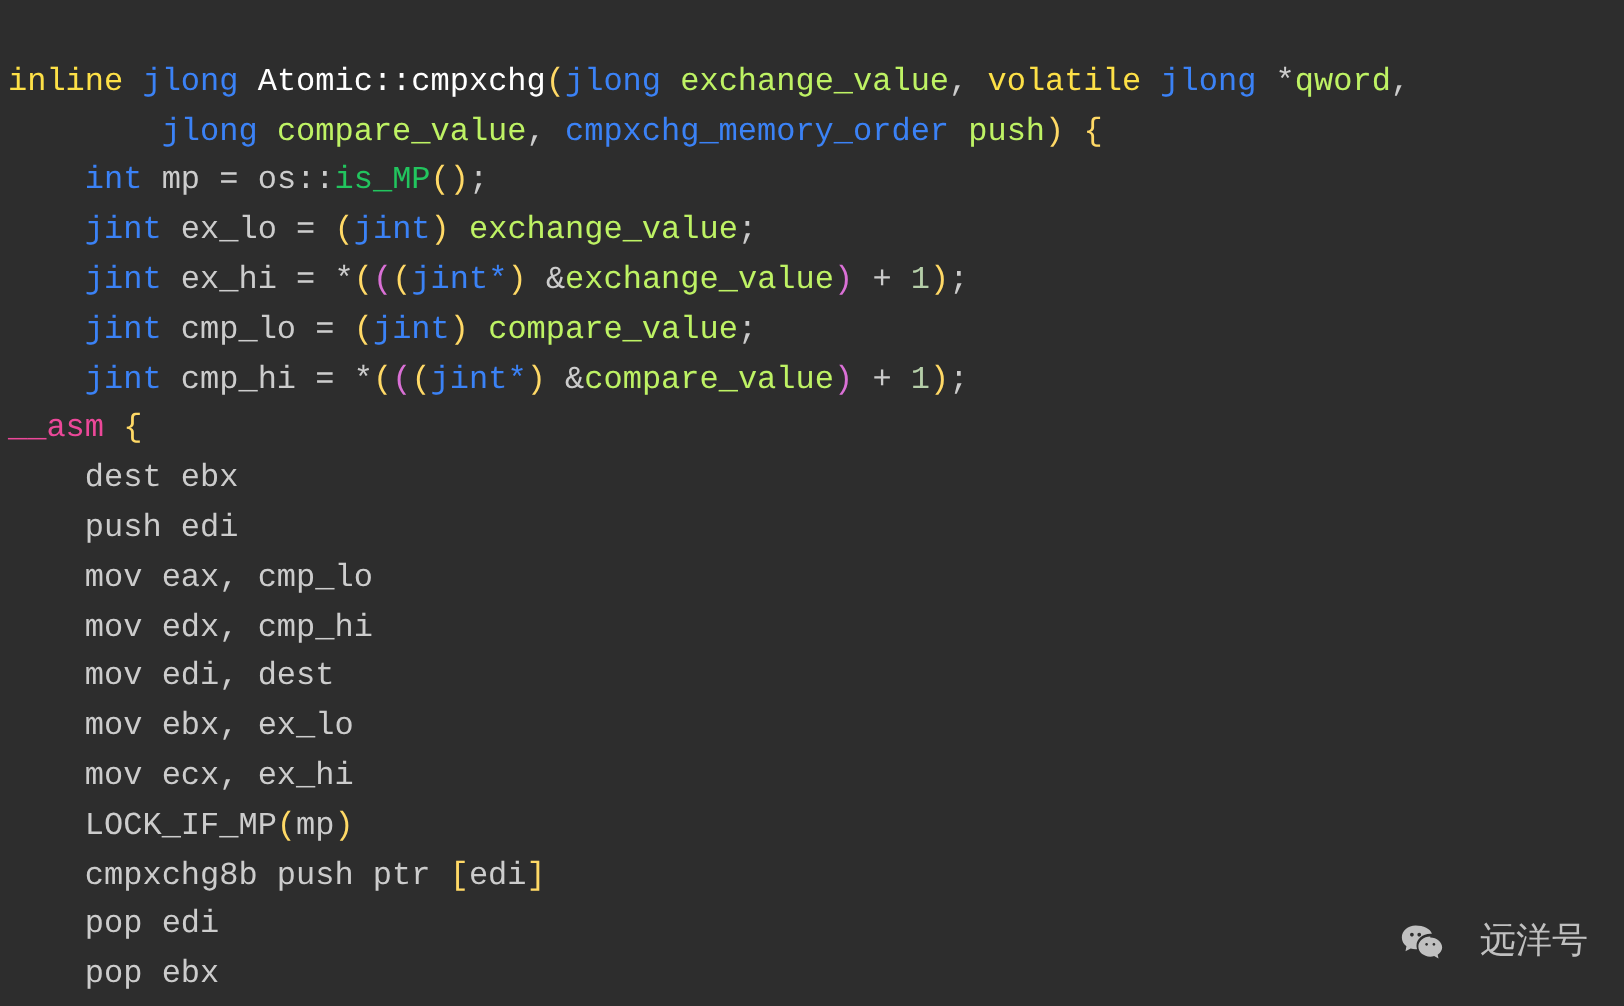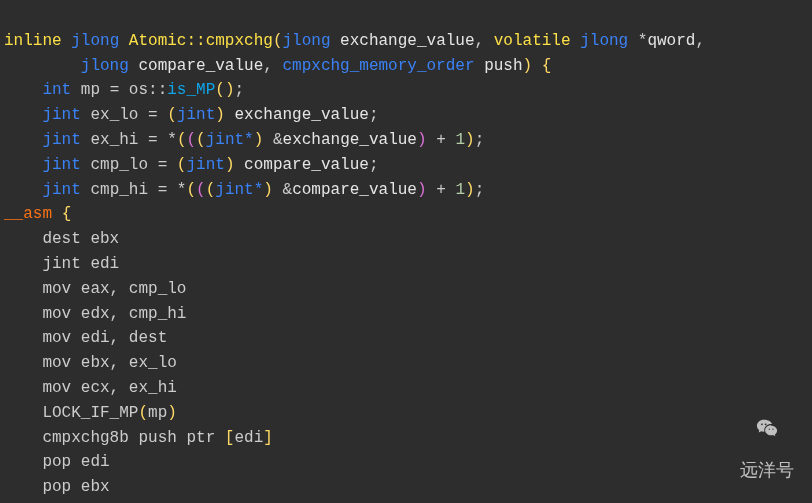--- a/index.html
+++ b/index.html
@@ -14,61 +14,60 @@
     overflow: hidden;
     position: relative;
   }
   .code {
     padding: 4px 0 4px 4px;
     white-space: pre;
     color: #cccccc;
   }
   .kw    { color: #fde047; }   
   .type  { color: #3b82f6; }   
-  .fn    { color: #fde047; }   
+  .fn    { color: #ffffff; }   
   .op    { color: #cccccc; }   
-  .var   { color: #e5e5e5; }   
-  .func2 { color: #0ea5e9; }   
+  .var   { color: #bef264; }   
+  .func2 { color: #22c55e; }   
   .num   { color: #b5cea8; }   
-  .asm   { color: #f97316; }   
+  .asm   { color: #ec4899; }   
   .brace { color: #ffd966; }   
   .br2   { color: #da70d6; }   
   .watermark {
     position: absolute;
     right: 18px;
     bottom: 18px;
     color: #d0d0d0;
     font-family: "Microsoft YaHei", Arial, sans-serif;
     font-size: 18px;
     display: flex;
     align-items: center;
     gap: 18px;
     opacity: 0.9;
-    flex-direction: column;
   }
   .wechat-icon {
     width: 22px;
     height: 22px;
     display: inline-block;
   }
 </style>
 </head>
 <body>
 
 <div class="code">
 <span><span class="kw">inline</span> <span class="type">jlong</span> <span class="fn">Atomic::cmpxchg</span><span class="brace">(</span><span class="type">jlong</span> <span class="var">exchange_value</span><span class="op">,</span> <span class="kw">volatile</span> <span class="type">jlong</span> <span class="op">*</span><span class="var">qword</span><span class="op">,</span></span>
 <span>        <span class="type">jlong</span> <span class="var">compare_value</span><span class="op">,</span> <span class="type">cmpxchg_memory_order</span> <span class="var">push</span><span class="brace">)</span> <span class="brace">{</span></span>
 <span>    <span class="type">int</span> <span class="op">mp</span> <span class="op">=</span> <span class="op">os::</span><span class="func2">is_MP</span><span class="brace">(</span><span class="brace">)</span><span class="op">;</span></span>
 <span>    <span class="type">jint</span> <span class="op">ex_lo</span> <span class="op">=</span> <span class="brace">(</span><span class="type">jint</span><span class="brace">)</span> <span class="var">exchange_value</span><span class="op">;</span></span>
 <span>    <span class="type">jint</span> <span class="op">ex_hi</span> <span class="op">=</span> <span class="op">*</span><span class="brace">(</span><span class="br2">(</span><span class="brace">(</span><span class="type">jint*</span><span class="brace">)</span> <span class="op">&amp;</span><span class="var">exchange_value</span><span class="br2">)</span> <span class="op">+</span> <span class="num">1</span><span class="brace">)</span><span class="op">;</span></span>
 <span>    <span class="type">jint</span> <span class="op">cmp_lo</span> <span class="op">=</span> <span class="brace">(</span><span class="type">jint</span><span class="brace">)</span> <span class="var">compare_value</span><span class="op">;</span></span>
 <span>    <span class="type">jint</span> <span class="op">cmp_hi</span> <span class="op">=</span> <span class="op">*</span><span class="brace">(</span><span class="br2">(</span><span class="brace">(</span><span class="type">jint*</span><span class="brace">)</span> <span class="op">&amp;</span><span class="var">compare_value</span><span class="br2">)</span> <span class="op">+</span> <span class="num">1</span><span class="brace">)</span><span class="op">;</span></span>
 <span><span class="asm">__asm</span> <span class="brace">{</span></span>
 <span>    <span class="op">dest ebx</span></span>
-<span>    <span class="op">jint edi</span></span>
+<span>    <span class="op">push edi</span></span>
 <span>    <span class="op">mov eax, cmp_lo</span></span>
 <span>    <span class="op">mov edx, cmp_hi</span></span>
 <span>    <span class="op">mov edi, dest</span></span>
 <span>    <span class="op">mov ebx, ex_lo</span></span>
 <span>    <span class="op">mov ecx, ex_hi</span></span>
 <span>    <span class="op">LOCK_IF_MP</span><span class="brace">(</span><span class="op">mp</span><span class="brace">)</span></span>
 <span>    <span class="op">cmpxchg8b push ptr </span><span class="brace">[</span><span class="op">edi</span><span class="brace">]</span></span>
 <span>    <span class="op">pop edi</span></span>
 <span>    <span class="op">pop ebx</span></span>
 <span><span class="brace">}</span></span>

